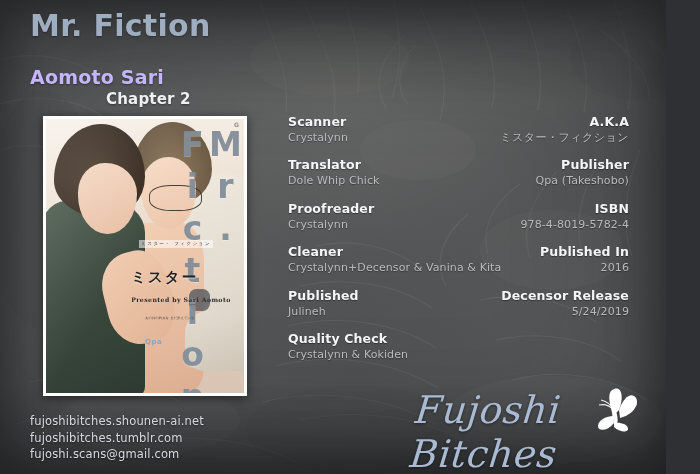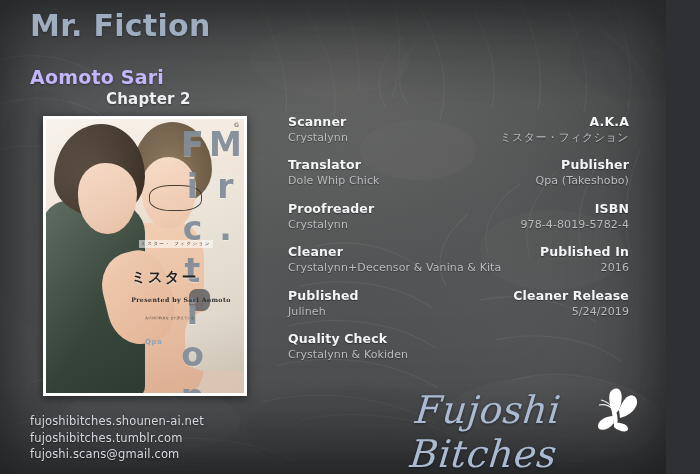--- a/index.html
+++ b/index.html
@@ -448,21 +448,21 @@
     </div>
     <div class="cred-row">
       <div class="cred-label">ISBN</div>
       <div class="cred-value">978-4-8019-5782-4</div>
     </div>
     <div class="cred-row">
       <div class="cred-label">Published In</div>
       <div class="cred-value">2016</div>
     </div>
     <div class="cred-row">
-      <div class="cred-label">Cleaner Release</div>
+      <div class="cred-label">Decensor Release</div>
       <div class="cred-value">5/24/2019</div>
     </div>
   </div>
 
   <div class="links">
     <div class="link-line">fujoshibitches.shounen-ai.net</div>
     <div class="link-line">fujoshibitches.tumblr.com</div>
     <div class="link-line">fujoshi.scans@gmail.com</div>
   </div>
 

